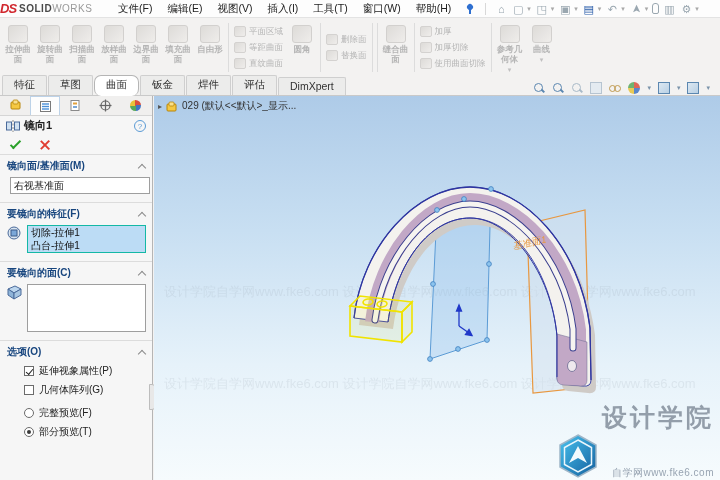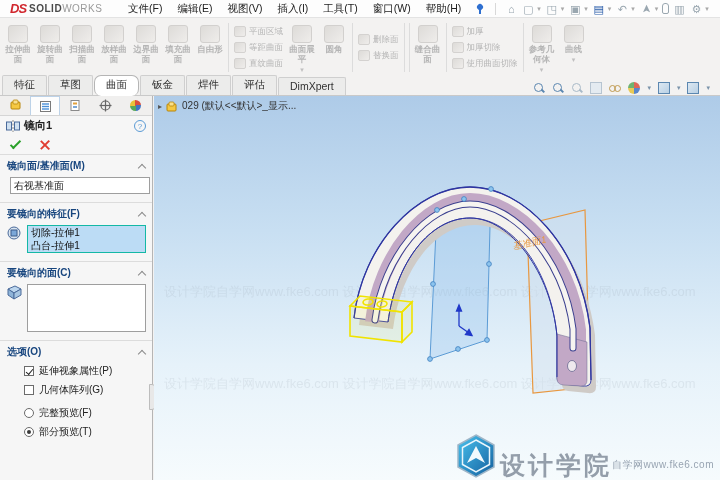--- a/index.html
+++ b/index.html
@@ -2,21 +2,21 @@
 <html><head>
 <meta charset="utf-8">
 <style>
   * { margin:0; padding:0; box-sizing:border-box; }
   html,body { width:720px; height:480px; overflow:hidden;
     font-family:"Liberation Sans","DejaVu Sans",sans-serif; background:#f3f2f1; }
 
   
   #titlebar { position:absolute; left:0; top:0; width:720px; height:18px;
     background:#fdfdfd; border-bottom:1px solid #e3e3e3; display:flex; align-items:center; }
-  .logo { display:flex; align-items:center; margin-left:10px; width:100px; }
+  .logo { display:flex; align-items:center; width:100px; }
   .logo-ds { color:#d1272e; font-weight:bold; font-style:italic; font-size:13px; letter-spacing:-1px; }
   .logo-solid { color:#4a4a4a; font-weight:bold; font-size:10px; margin-left:3px; letter-spacing:.5px; }
   .logo-works { color:#9a9a9a; font-size:10px; letter-spacing:.5px; }
   .menus { display:flex; gap:15px; margin-left:18px; font-size:10.5px; color:#222; }
   .menus span { cursor:default; }
   .pin { width:10px; height:10px; margin-left:14px; position:relative; }
   .pin::before { content:""; position:absolute; left:2px; top:0; width:6px; height:6px;
     background:#2e6fd0; border-radius:50% 50% 50% 0; transform:rotate(-45deg); }
   .pin::after { content:""; position:absolute; left:4px; top:5px; width:1.5px; height:5px; background:#2e6fd0; }
   .qsep { width:1px; height:12px; background:#d8d8d8; margin:0 8px 0 10px; }
@@ -107,21 +107,21 @@
   
   #viewport { position:absolute; left:154px; top:96px; right:0; bottom:0;
     background:linear-gradient(180deg,#aecbe8 0%,#c8dff2 35%,#e6f2fa 70%,#f6fbfd 100%); }
   #ftree { position:absolute; left:4px; top:3px; display:flex; align-items:center; gap:4px;
     font-size:10px; color:#333; }
   .tri { color:#555; font-size:8px; }
   #vpsvg { position:absolute; left:0; top:0; width:100%; height:100%; }
 
   
   #wm { position:absolute; right:6px; bottom:2px; display:flex; align-items:flex-end; gap:4px; }
-  .wm-txt { display:flex; flex-direction:row; align-items:center; line-height:1; }
+  .wm-txt { display:flex; flex-direction:column; align-items:flex-end; line-height:1;gap:40px; }
   .wm-title { font-size:25px; font-weight:bold; color:#8a95a2; letter-spacing:3px; opacity:.9;
     font-family:"Liberation Serif","DejaVu Serif",serif; }
   .wm-sub { font-size:10px; color:#98a4b2; margin-top:-2px; letter-spacing:.5px; }
 </style>
 </head>
 <body>
 
 <div id="titlebar">
   <div class="logo">
     <span class="logo-ds">DS</span>
@@ -200,25 +200,20 @@
         </div>
       <div class="rbtn-sm">
           <span class="ricon-sm"></span>
           <span class="rlabel-sm">等距曲面</span>
         </div>
       <div class="rbtn-sm">
           <span class="ricon-sm"></span>
           <span class="rlabel-sm">直纹曲面</span>
         </div>
     </div>
-    <div class="rbtn-lg">
-        <span class="ricon-lg"></span>
-        <span class="rlabel">曲面展平</span>
-        <span class="rcaret">▾</span>
-      </div>
     <div class="rbtn-lg">
         <span class="ricon-lg"></span>
         <span class="rlabel">圆角</span>
       </div>
   </div>
   <div class="rsep"></div>
   <div class="rgroup">
     <div class="rstack">
       <div class="rbtn-sm">
           <span class="ricon-sm"></span>

